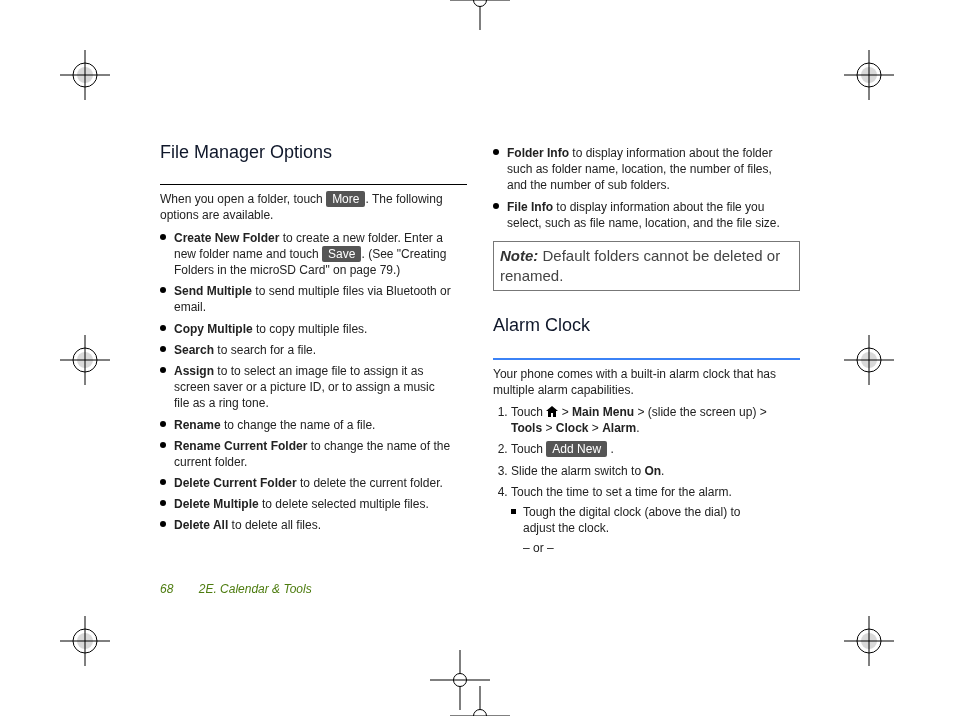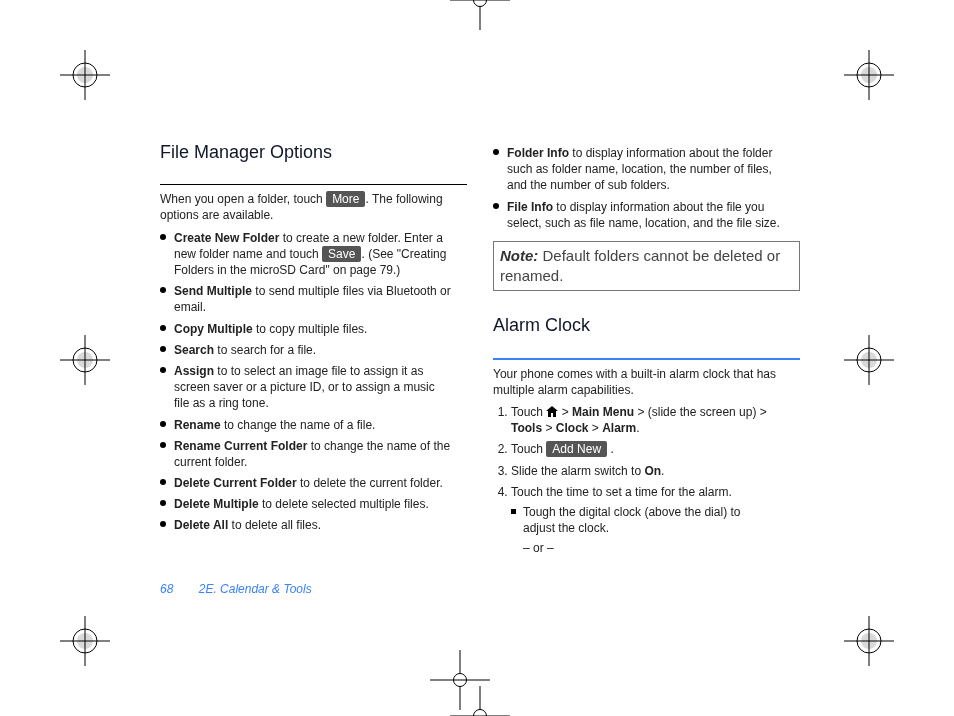--- a/index.html
+++ b/index.html
@@ -138,21 +138,21 @@
     display: inline-block;
     width: 12px; height: 11px;
     vertical-align: -1px;
   }
   .footer {
     position: absolute;
     left: 160px;
     bottom: 120px;
     font-size: 12px;
     font-style: italic;
-    color: #3b82f6;
+    color: #4d7c0f;
   }
   .footer .pn { font-style: italic; margin-right: 22px; }
   .footer .chap { font-style: italic; font-weight: 400; }
   .gt { font-family: Arial, sans-serif; }
 </style>
 </head>
 <body>
 
 <div class="reg tl">
     <svg width="50" height="50">

